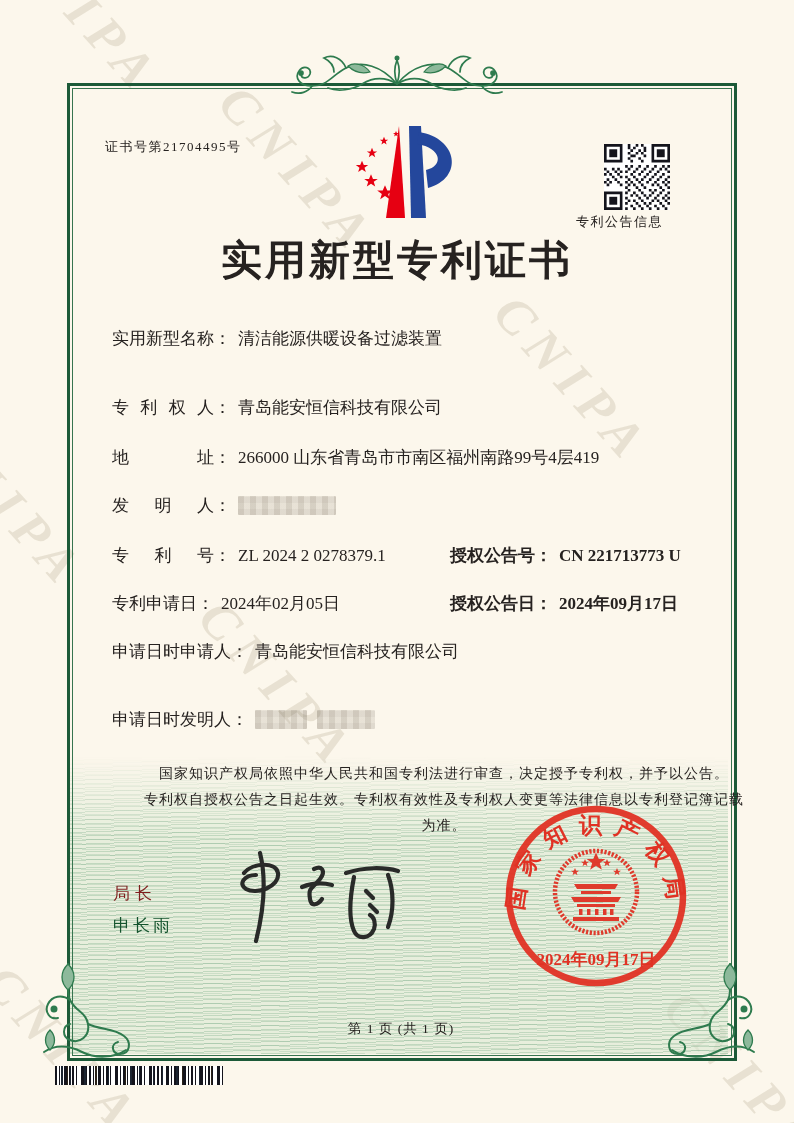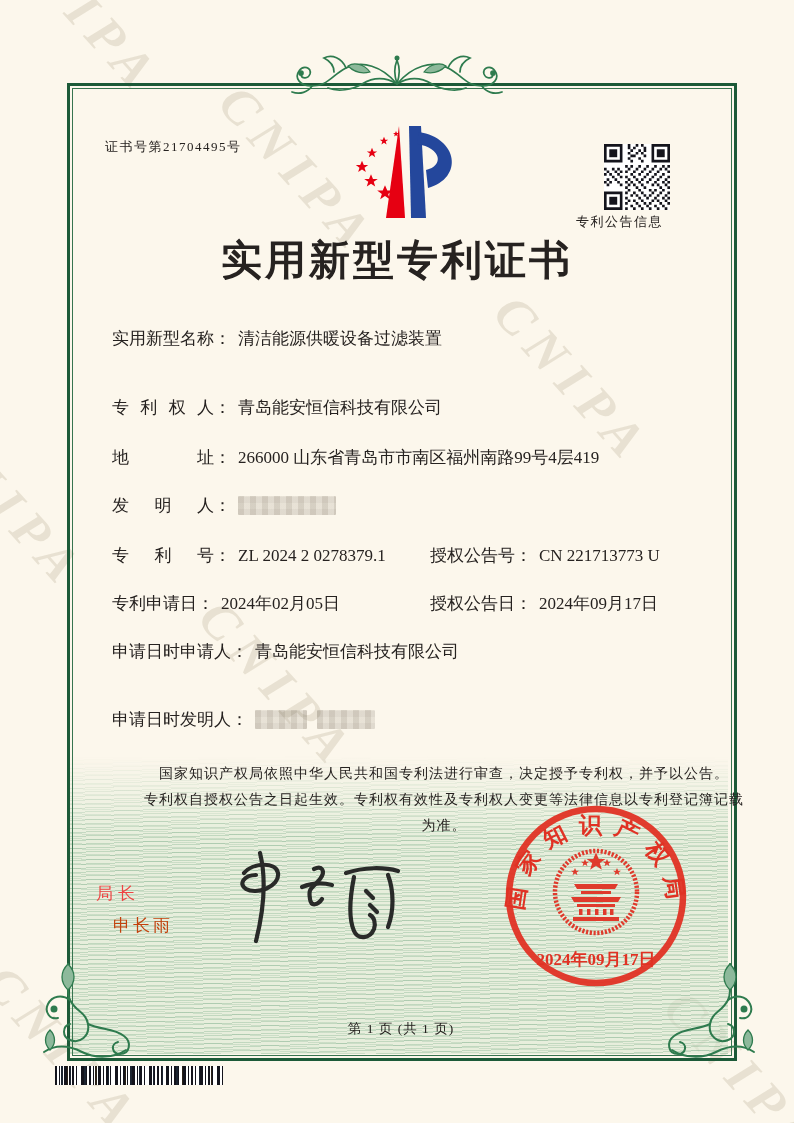--- a/index.html
+++ b/index.html
@@ -37,37 +37,37 @@
   .orn-br{transform:scaleX(-1);}
   
   .cert-no{position:absolute; z-index:4; left:105px; top:138px; font-size:13px; letter-spacing:1.5px;}
   .logo{position:absolute; z-index:4; left:338px; top:122px;}
   .qr{position:absolute; z-index:4; left:604px; top:144px; width:66px; height:66px;}
   .qr-caption{position:absolute; z-index:4; left:576px; top:213px; width:130px; text-align:left;
     font-size:13px; letter-spacing:1.5px;}
   .title{position:absolute; z-index:4; left:0; top:233px; width:100%; text-align:center;
     font-size:41px; font-weight:bold; letter-spacing:3px;}
   .row{position:absolute; z-index:4; left:112px; font-size:17px; white-space:nowrap;}
-  .row2{left:430px;}
+  .row2{left:450px;font-weight:bold;}
   .flabel{display:inline-block; width:102px; text-align-last:justify;}
   .fvalue{margin-left:7px;}
   .redact{display:inline-block; height:19px; vertical-align:-4px; margin-left:7px; border-radius:1px;
     background:
       repeating-linear-gradient(90deg, rgba(118,108,92,0.20) 0 6px, rgba(118,108,92,0.05) 6px 12px),
       repeating-linear-gradient(0deg, rgba(118,108,92,0.16) 0 6px, rgba(196,190,178,0.25) 6px 12px);
     filter:blur(0.7px);}
   .redact.r1{width:98px;}
   .redact.r2a{width:52px;}
   .redact.r2b{width:58px; margin-left:10px;}
   .statement{position:absolute; z-index:4; left:90px; width:614px; text-align:center;
     font-size:14px; letter-spacing:1px; line-height:26px;margin-left:47px;}
-  .sig-title{position:absolute; z-index:4; left:96px; top:882px; font-size:17px; letter-spacing:5px;
-    font-family:"Liberation Sans","DejaVu Sans",sans-serif; font-weight:500; color:#ef4444;}
+  .sig-title{position:absolute; z-index:4; left:113px; top:882px; font-size:17px; letter-spacing:5px;
+    font-family:"Liberation Sans","DejaVu Sans",sans-serif; font-weight:500; color:#7f1d1d;}
   .sig-name{position:absolute; z-index:4; left:113px; top:914px; font-size:17px; letter-spacing:3px;
-    font-family:"Liberation Sans","DejaVu Sans",sans-serif; font-weight:500; color:#c2410c;}
+    font-family:"Liberation Sans","DejaVu Sans",sans-serif; font-weight:500; color:#14532d;}
   .signature{position:absolute; z-index:4; left:226px; top:843px;}
   .seal{position:absolute; z-index:5; left:500px; top:800px;}
   .footer-page{position:absolute; z-index:4; left:4px; top:1020px; width:100%; text-align:center;
     font-size:13.5px; letter-spacing:1px;}
   .barcode{position:absolute; z-index:4; left:55px; top:1066px; width:168px; height:19px;
     background-color:#fff;
     background-image:
       repeating-linear-gradient(90deg,#14141c 0 2px,transparent 2px 4px,#14141c 4px 5px,transparent 5px 9px,#14141c 9px 12px,transparent 12px 14px,#14141c 14px 15px,transparent 15px 17px),
       repeating-linear-gradient(90deg,transparent 0 6px,#1c2430 6px 8px,transparent 8px 15px,#1c2430 15px 16px,transparent 16px 23px),
       repeating-linear-gradient(90deg,transparent 0 11px,#2a2218 11px 13px,transparent 13px 29px);

